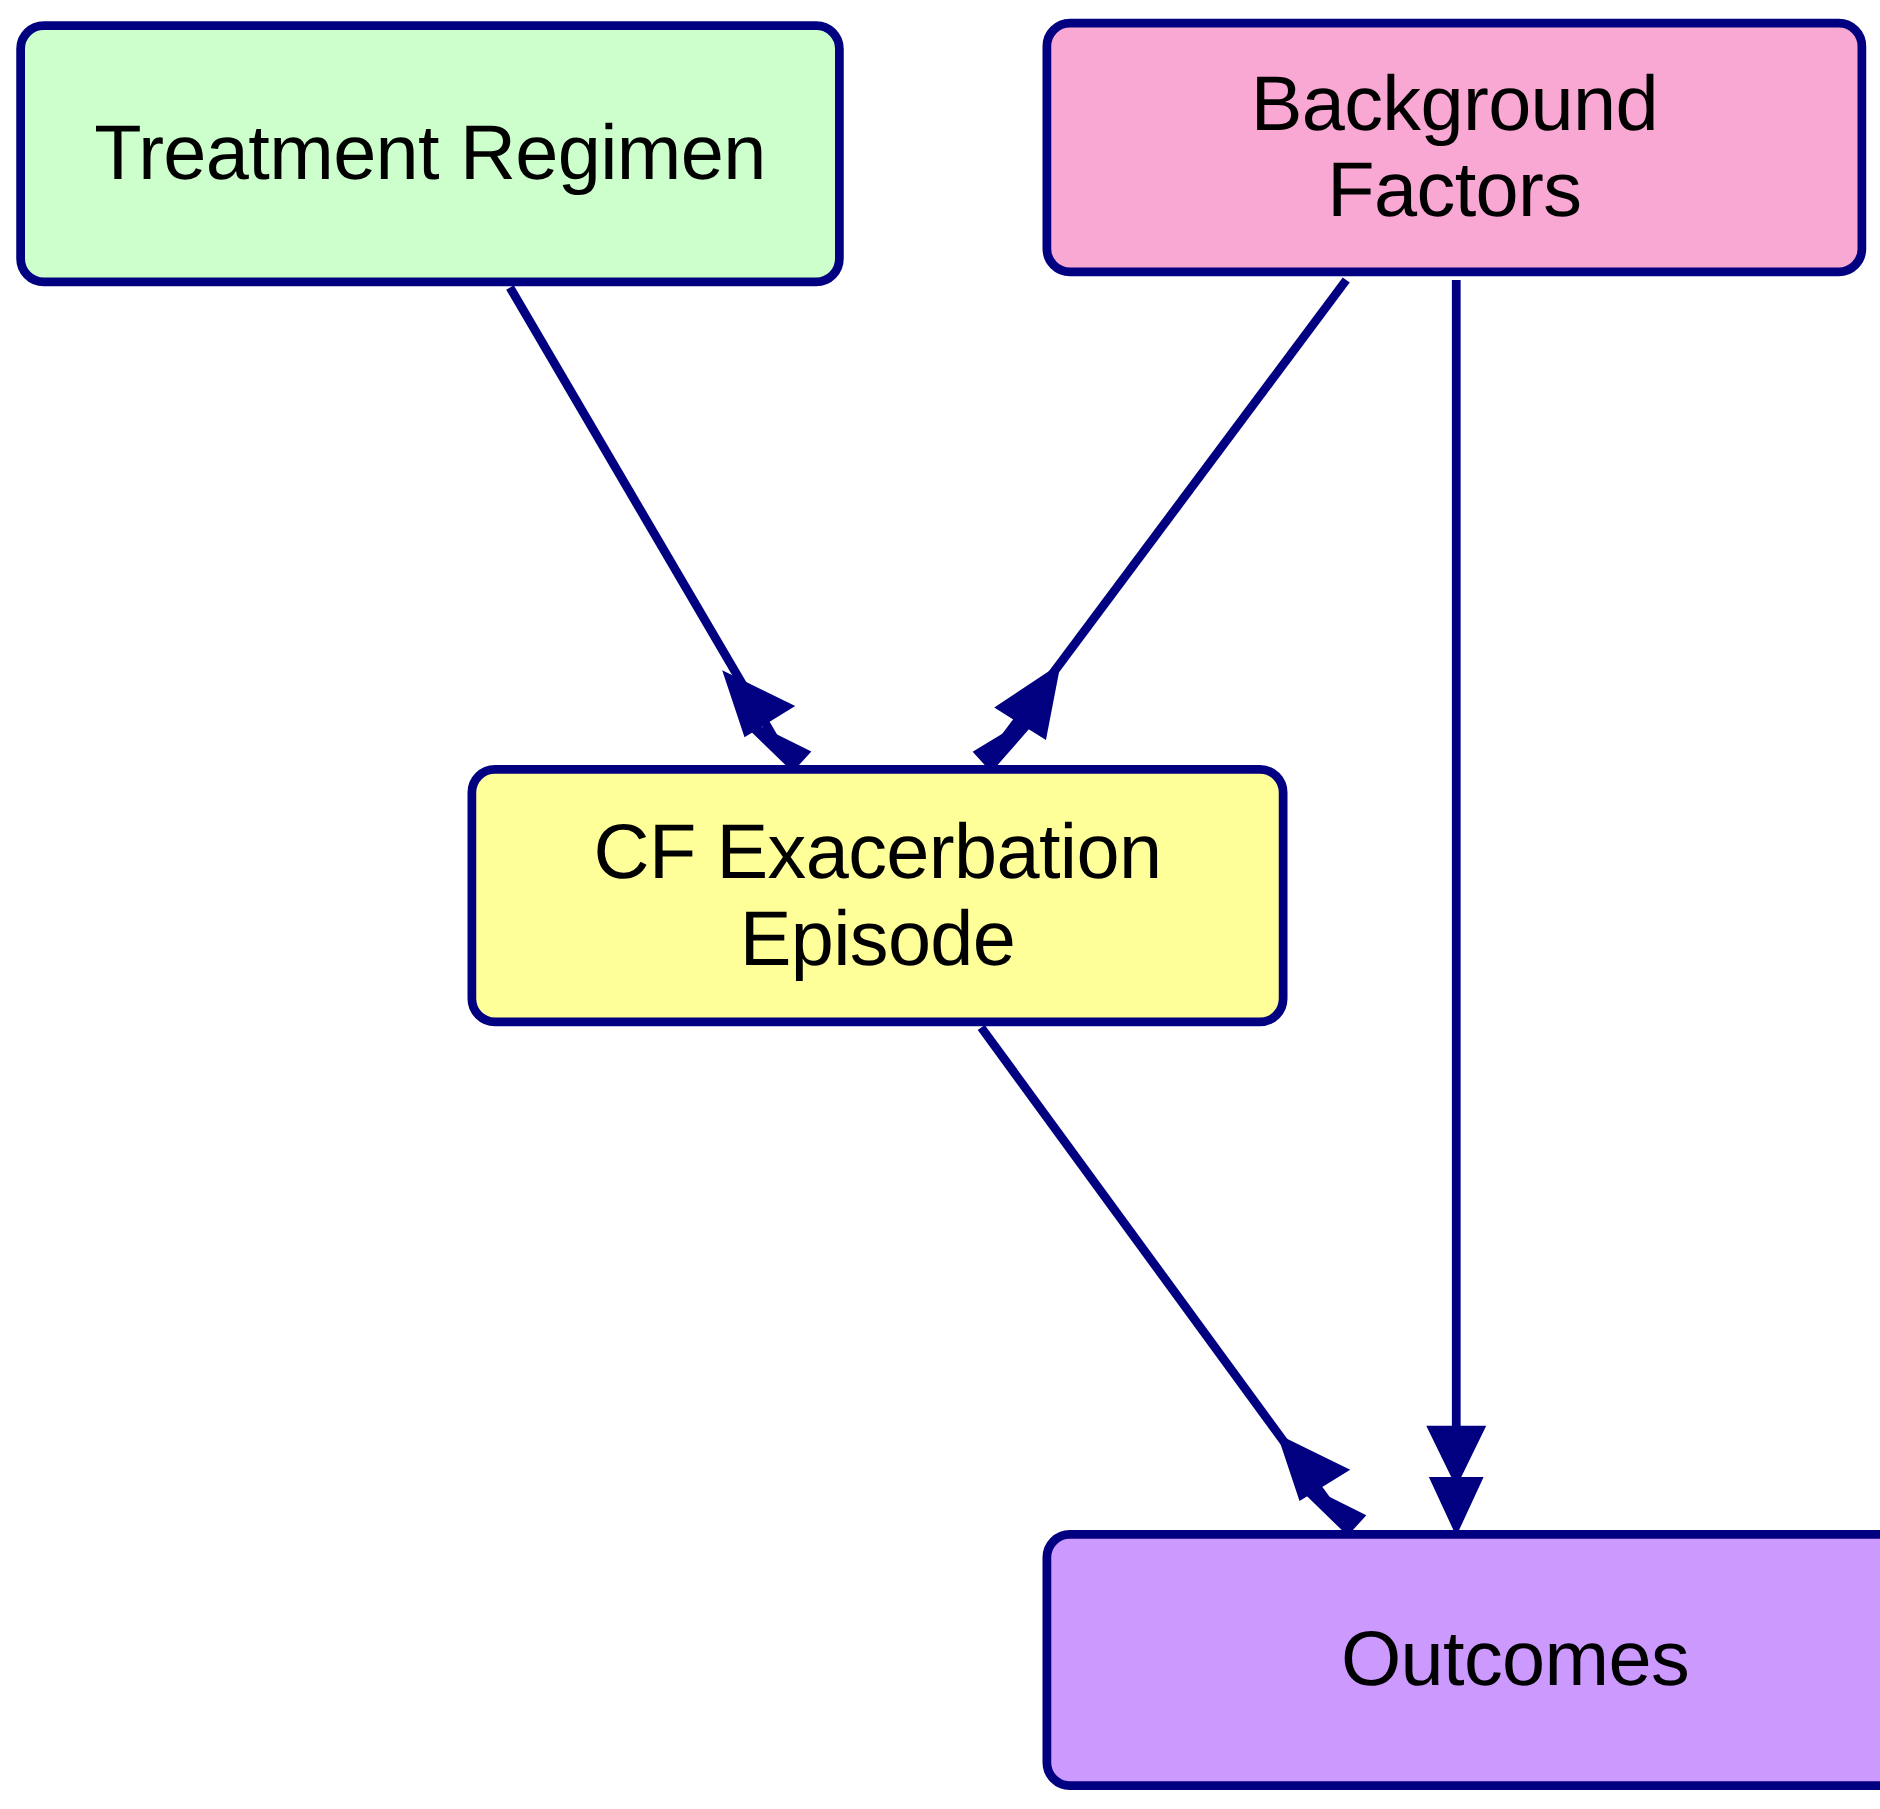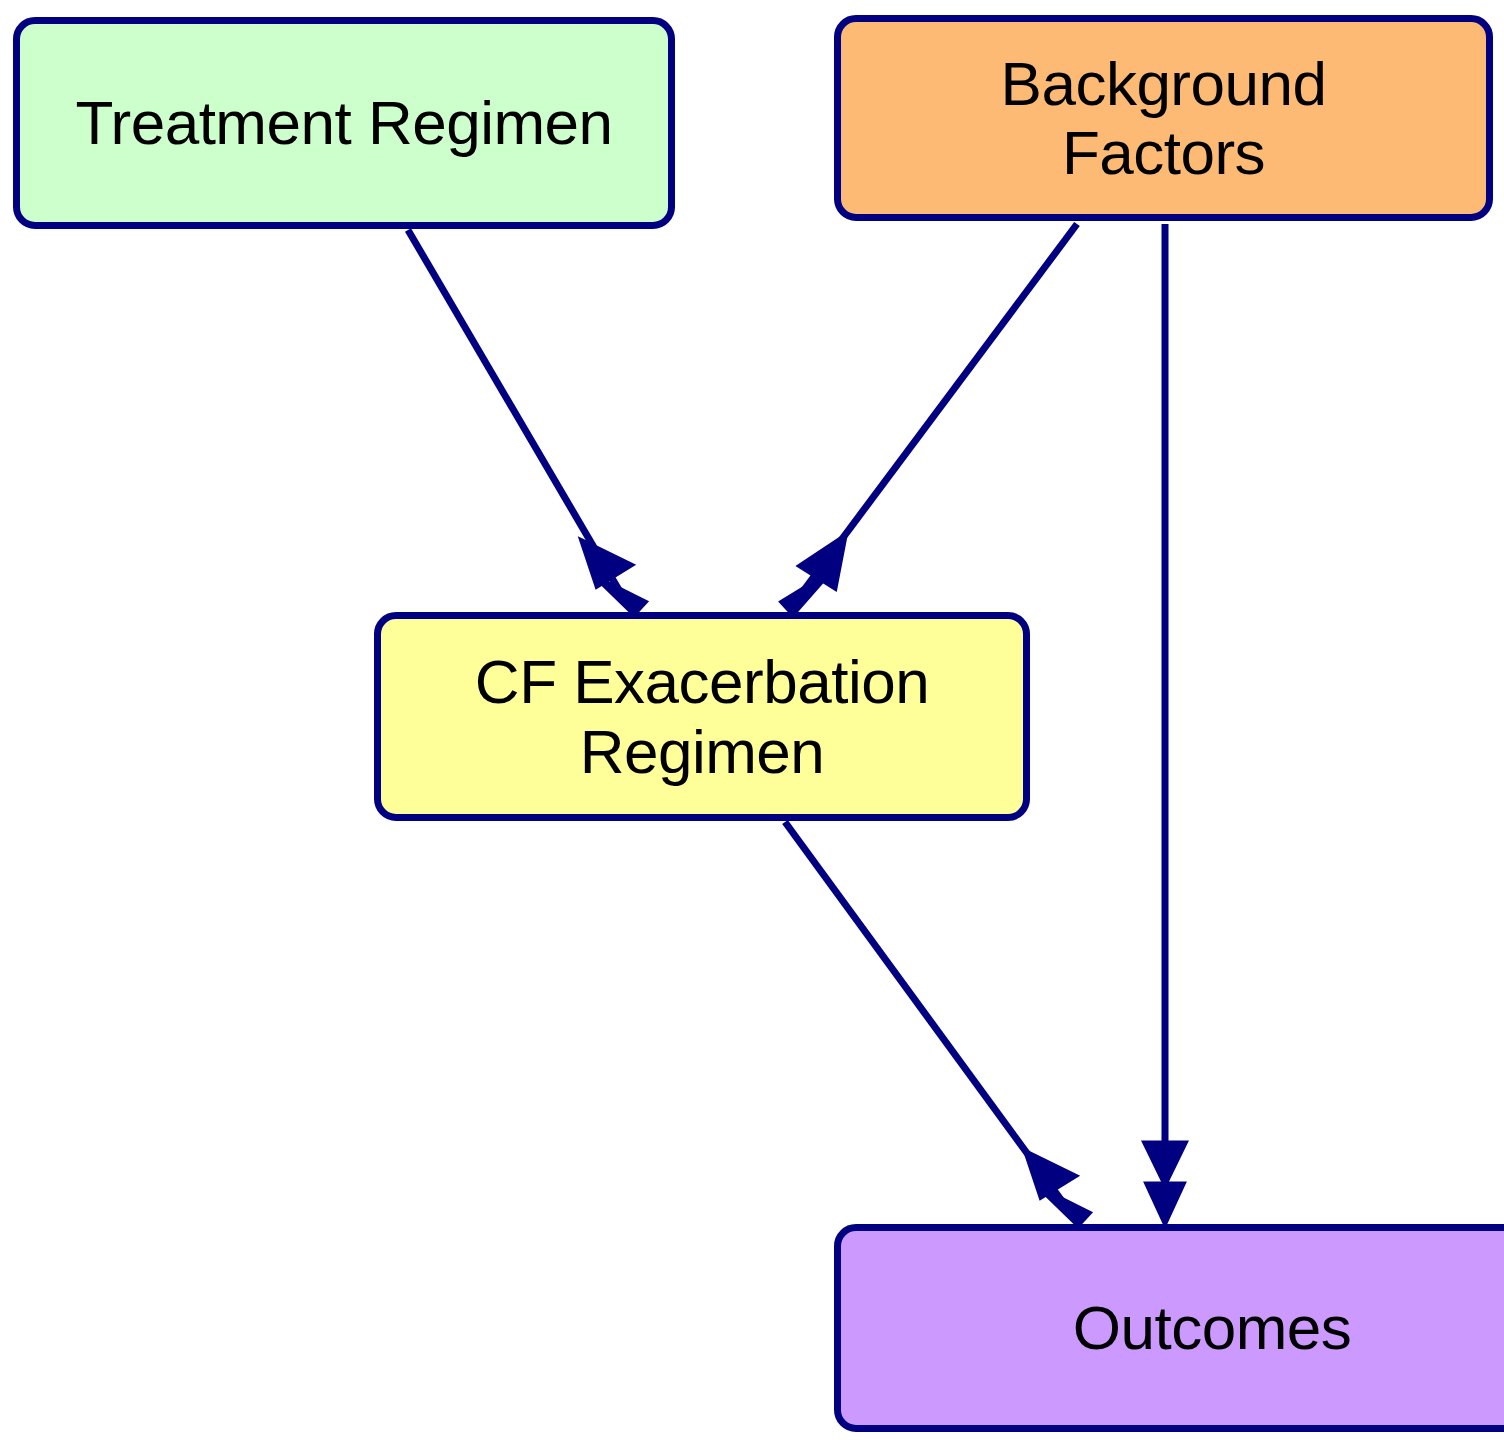--- a/index.html
+++ b/index.html
@@ -36,21 +36,21 @@
   .node-label {
     color: #000000;
     font-size: 62px;
     line-height: 1.12;
     font-weight: 400;
     letter-spacing: -0.5px;
     white-space: pre-line;
     padding: 0 10px;
   }
   #node-treatment { left: 13px;  top: 17px;   width: 662px; height: 212px; background: #ccffcc; }
-  #node-background{ left: 834px; top: 15px;   width: 659px; height: 206px; background: #fdba74; }
+  #node-background{ left: 834px; top: 15px;   width: 659px; height: 206px; background: #f9a8d4; }
   #node-cf        { left: 374px; top: 612px;  width: 656px; height: 209px; background: #ffff99; }
   #node-outcomes  { left: 834px; top: 1224px; width: 756px; height: 208px; background: #cc99ff; }
 </style>
 </head>
 <body>
 
 <div id="canvas">
 
   <svg id="edge-layer" viewBox="0 0 1504 1447" width="1504" height="1447" xmlns="http://www.w3.org/2000/svg">
 
@@ -83,20 +83,20 @@
     <span class="node-label">Treatment Regimen</span>
   </div>
 
   <div class="node" id="node-background">
     <span class="node-label">Background
 Factors</span>
   </div>
 
   <div class="node" id="node-cf">
     <span class="node-label">CF Exacerbation
-Regimen</span>
+Episode</span>
   </div>
 
   <div class="node" id="node-outcomes">
     <span class="node-label">Outcomes</span>
   </div>
 
 </div>
 
 </body></html>

